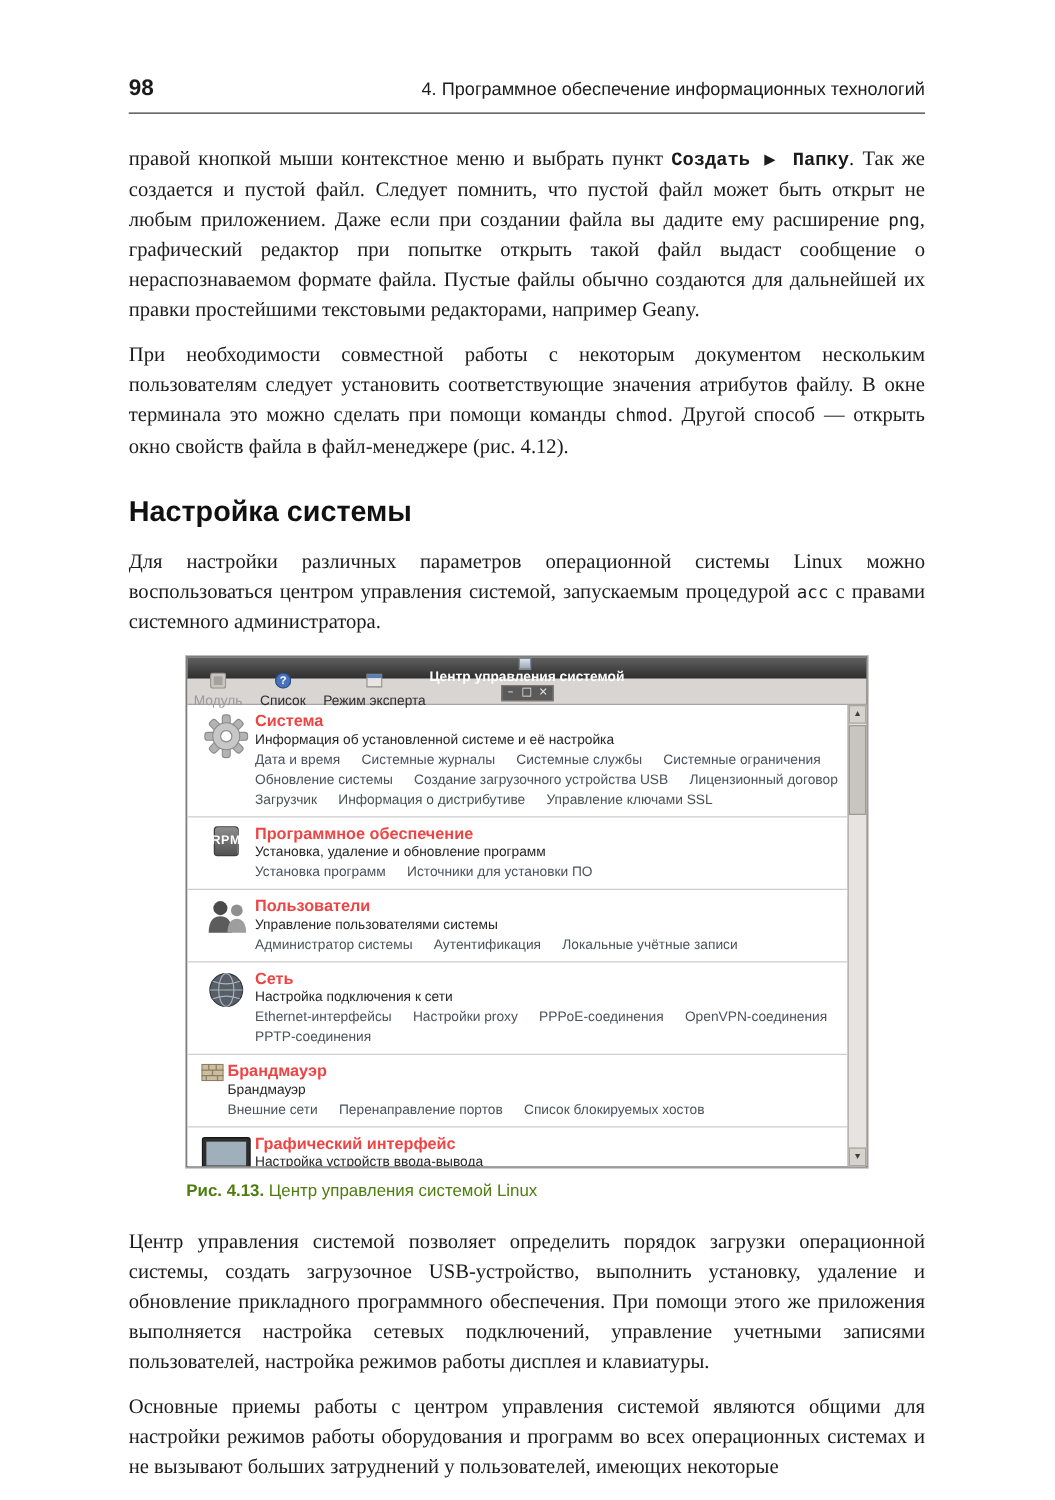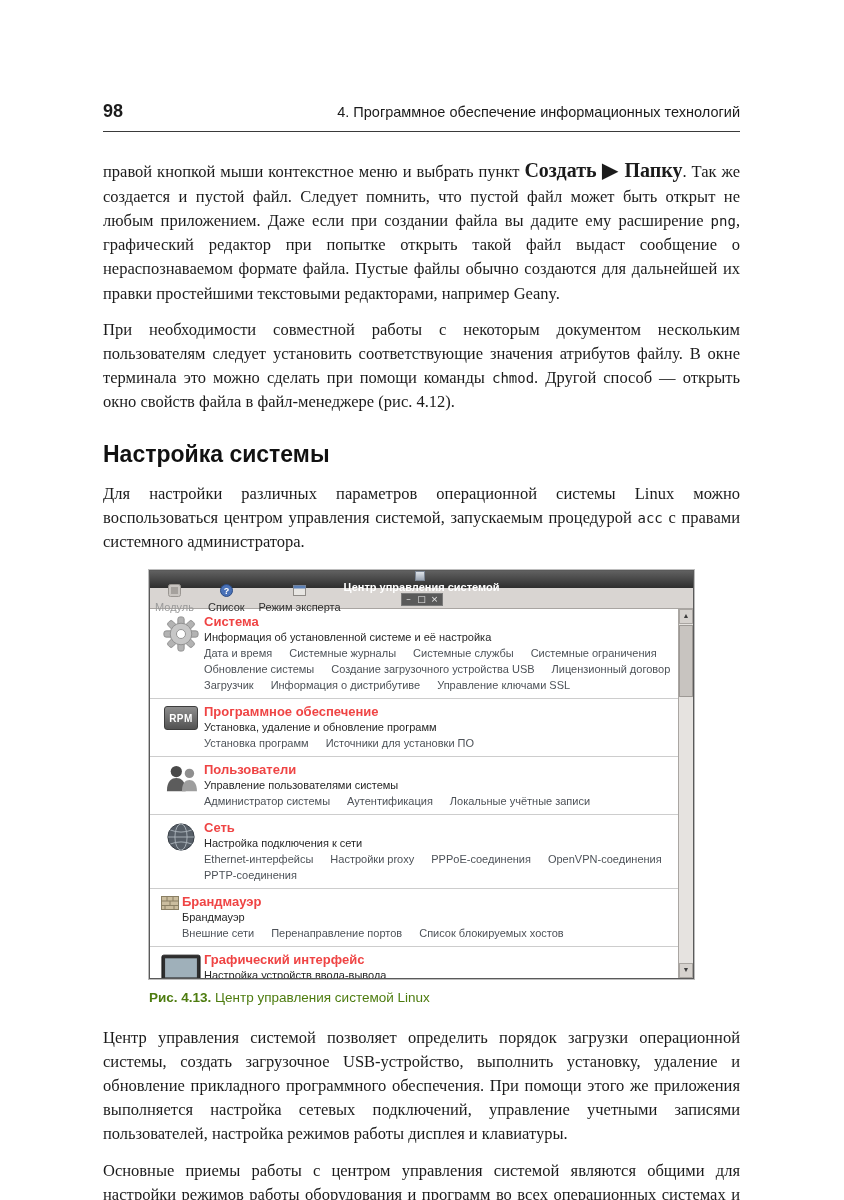--- a/index.html
+++ b/index.html
@@ -2,27 +2,27 @@
 <html><head>
 <meta charset="utf-8">
 <style>
   * { margin:0; padding:0; box-sizing:border-box; }
   html,body { width:844px; height:1200px; overflow:hidden; }
   body { background:#ffffff; font-family:"Liberation Serif", serif; color:#1b1b1b; }
   .page { position:relative; width:844px; height:1200px; padding:0 104px 0 103px; overflow:hidden; }
 
   .page-header { display:flex; justify-content:space-between; align-items:baseline;
     padding-top:60px; padding-bottom:9px; border-bottom:1.5px solid #3a3a3a;
-    font-family:"Liberation Sans", sans-serif;margin-top:41px; }
+    font-family:"Liberation Sans", sans-serif; }
   .page-number { font-weight:bold; font-size:18px; }
   .chapter-title { font-size:14.5px; color:#1b1b1b; }
 
   .body-text { font-size:16.5px; line-height:1.46; text-align:justify; margin-top:12px; }
   .body-text:first-of-type { margin-top:24px; }
-  .seg-ui { font-family:Liberation Serif, serif; font-weight:600; font-size:20px; }
+  .seg-ui { font-family:Liberation Mono, monospace; font-weight:600; font-size:15px; }
   .seg-mono { font-family:"DejaVu Sans Mono", monospace; font-size:14px; }
 
   .section-heading { font-family:"Liberation Sans", sans-serif; font-weight:bold;
     font-size:23px; margin-top:27px; margin-bottom:14px; color:#111; }
 
   
   .figure { margin:16px auto 0; width:545px; }
   .window { width:545px; border:1px solid #5a5a5a; box-shadow:0 0 0 1px #bdbdbd; background:#fff; }
 
   .titlebar { height:17px; background:linear-gradient(#606060,#2e2e2e); display:flex;
@@ -47,21 +47,21 @@
   .cc-section { display:flex; padding:5px 6px 3px 8px; }
   .cc-section:not(:last-child) { border-bottom:1px solid #cdcdcd; }
   .cc-icon { width:46px; flex:0 0 46px; display:flex; justify-content:center; align-items:flex-start; padding-top:2px; }
   .cc-section.compact .cc-icon { width:24px; flex-basis:24px; }
   .cc-text { flex:1; min-width:0; }
   .cc-title { font:bold 13px "Liberation Sans", sans-serif; color:#ef4444; margin-bottom:2px; }
   .cc-sub { font:11px "Liberation Sans", sans-serif; color:#262626; margin-bottom:4px; }
   .cc-links { font:11px "Liberation Sans", sans-serif; color:#4d5258; margin-bottom:4px; }
   .cc-link { margin-right:17px; cursor:pointer; white-space:nowrap; }
 
-  .rpm-box { width:34px; height:24px; background:linear-gradient(#8d8d8d,#525252);
+  .rpm-box { width:20px; height:24px; background:linear-gradient(#8d8d8d,#525252);
     border:1px solid #3d3d3d; border-radius:3px; color:#fff;
     font:bold 10px "Liberation Sans", sans-serif; display:flex; align-items:center;
     justify-content:center; letter-spacing:.5px; }
 
   .scrollbar { width:15px; flex:0 0 15px; background:#e6e3e0; border-left:1px solid #aaa6a2;
     display:flex; flex-direction:column; }
   .sb-btn { height:15px; background:#d6d2ce; border:1px solid #a9a5a1;
     font-size:7px; color:#3d3d3d; text-align:center; line-height:13px; cursor:default; }
   .sb-thumb { height:72px; background:#c8c4c0; border:1px solid #9d9995; margin-top:1px; }
   .sb-btn.down { margin-top:auto; }

